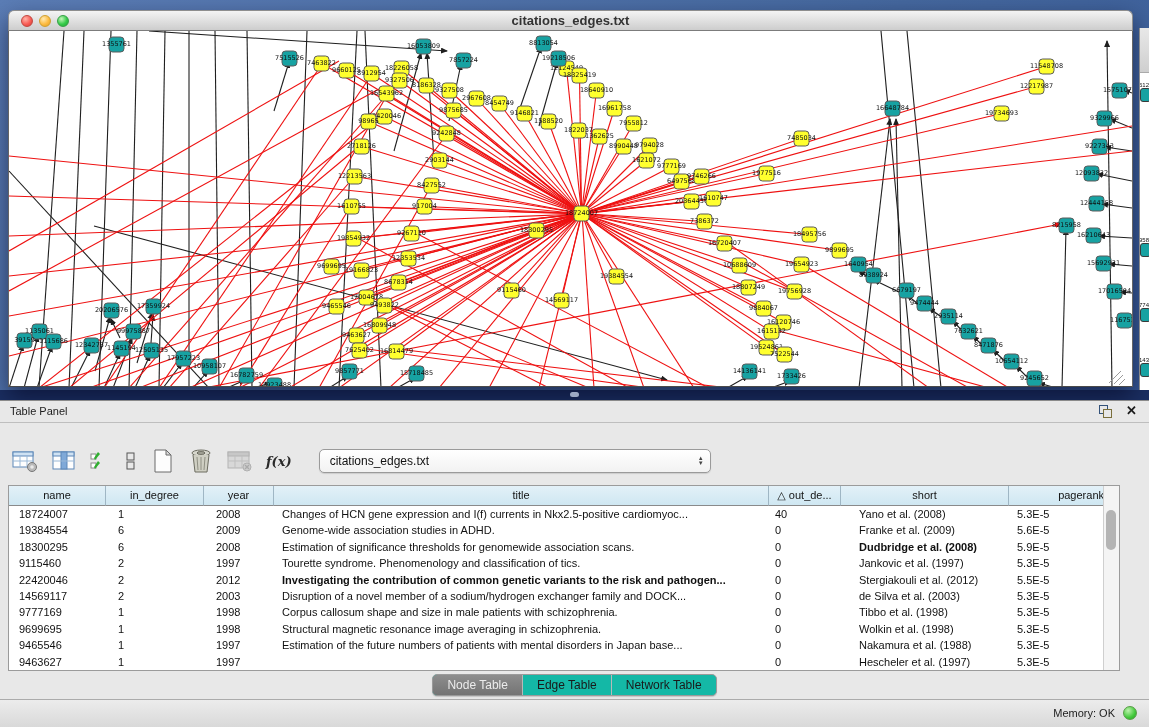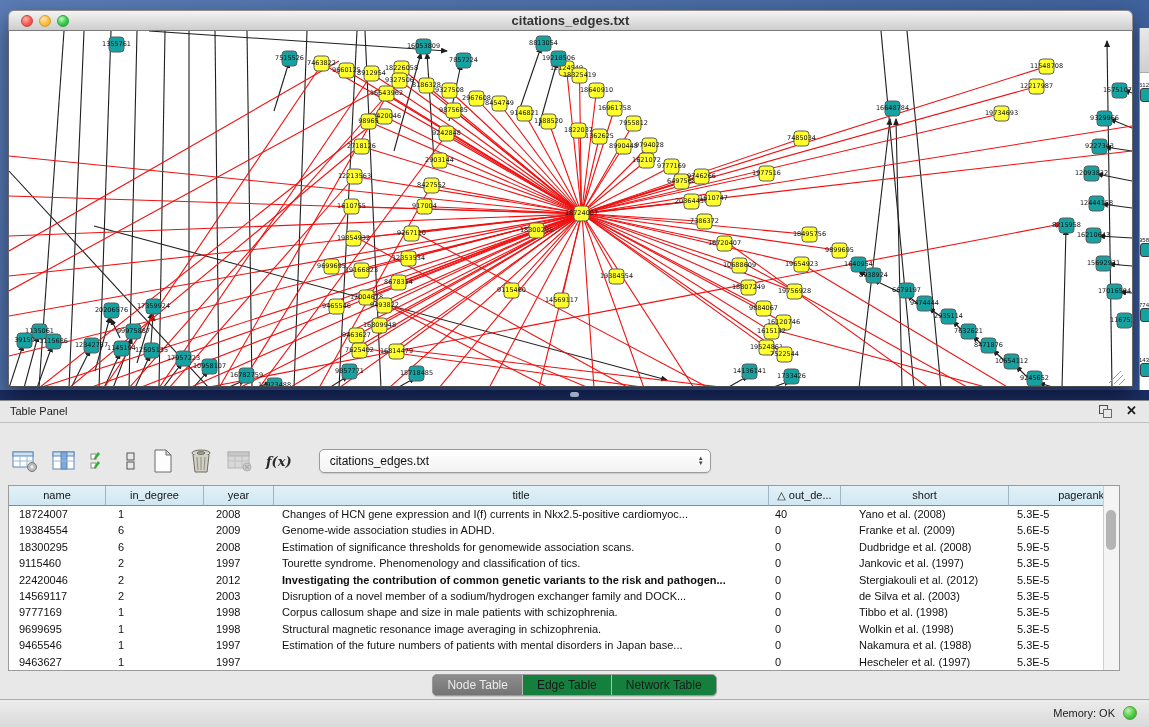--- a/index.html
+++ b/index.html
@@ -49,21 +49,21 @@
   .table-wrap{position:absolute;left:8px;top:84px;width:1112px;height:186px;background:#fff;border:1px solid #9b9b9b;box-sizing:border-box;overflow:hidden;}
   .thead{display:flex;height:20px;}
   .th{box-sizing:border-box;height:20px;line-height:19px;font-size:11px;color:#141414;text-align:center;
     background:linear-gradient(#e3f1f8,#cfe7f2);border-right:1px solid #9fb6c4;border-bottom:1px solid #8a8a8a;
     overflow:hidden;white-space:nowrap;cursor:pointer;}
   .trow{display:flex;height:16.4px;}
   .td{box-sizing:border-box;font-size:11px;line-height:16.4px;color:#111;overflow:hidden;white-space:nowrap;}
   .sb-col{position:absolute;right:0;top:0;bottom:0;width:15px;background:#f4f4f4;border-left:1px solid #cfcfcf;}
   .sb-thumb{position:absolute;left:2px;top:24px;width:10px;height:40px;border-radius:5px;background:#b4b4b4;}
   .tabs-row{position:absolute;left:0;right:0;top:273px;display:flex;justify-content:center;}
-  .seg{display:flex;border:1px solid #9a9a9a;border-radius:5px;overflow:hidden;background:#15803d;box-shadow:0 1px 1px rgba(0,0,0,.15);align-items:flex-end;}
+  .seg{display:flex;border:1px solid #9a9a9a;border-radius:5px;overflow:hidden;background:#14b8a6;box-shadow:0 1px 1px rgba(0,0,0,.15);align-items:flex-end;}
   .seg .tab{padding:0 14px;height:20px;line-height:20px;font-size:12px;color:#1a1a1a;border-right:1px solid #b8b8b8;cursor:pointer;}
   .seg .tab:last-child{border-right:none;}
   .seg .tab.active{background:linear-gradient(#8d8d8d,#747474);color:#ececec;}
   .status-bar{position:absolute;left:0;right:0;bottom:0;height:27px;background:linear-gradient(#ececec,#d9d9d9);border-top:1px solid #ababab;}
   .memory-label{position:absolute;right:34px;top:7px;font-size:11px;color:#1c1c1c;}
   .memory-dot{position:absolute;right:12px;top:6px;width:14px;height:14px;border-radius:50%;
     background:radial-gradient(circle at 35% 30%,#bdf2ac,#43c93b 60%,#2a9e29);border:1px solid #579d45;box-sizing:border-box;}
 </style>
 </head>
 <body>
@@ -648,21 +648,21 @@
             <div class="td" style="width: 72px; padding-left: 6px;">0</div>
             <div class="td" style="width: 168px; padding-left: 18px;">Franke et al. (2009)</div>
             <div class="td" style="width: 96px; padding-left: 8px;">5.6E-5</div>
           </div>
           <div class="trow">
             <div class="td" style="width: 97px; padding-left: 10px;">18300295</div>
             <div class="td" style="width: 98px; padding-left: 12px;">6</div>
             <div class="td" style="width: 70px; padding-left: 12px;">2008</div>
             <div class="td" style="width: 495px; padding-left: 8px;">Estimation of significance thresholds for genomewide association scans.</div>
             <div class="td" style="width: 72px; padding-left: 6px;">0</div>
-            <div class="td" style="width: 168px; padding-left: 18px;">Dudbridge et al. (2008)</div>
+            <div class="td" style="width: 168px; padding-left: 18px; font-weight: bold;">Dudbridge et al. (2008)</div>
             <div class="td" style="width: 96px; padding-left: 8px;">5.9E-5</div>
           </div>
           <div class="trow">
             <div class="td" style="width: 97px; padding-left: 10px;">9115460</div>
             <div class="td" style="width: 98px; padding-left: 12px;">2</div>
             <div class="td" style="width: 70px; padding-left: 12px;">1997</div>
             <div class="td" style="width: 495px; padding-left: 8px;">Tourette syndrome. Phenomenology and classification of tics.</div>
             <div class="td" style="width: 72px; padding-left: 6px;">0</div>
             <div class="td" style="width: 168px; padding-left: 18px;">Jankovic et al. (1997)</div>
             <div class="td" style="width: 96px; padding-left: 8px;">5.3E-5</div>

